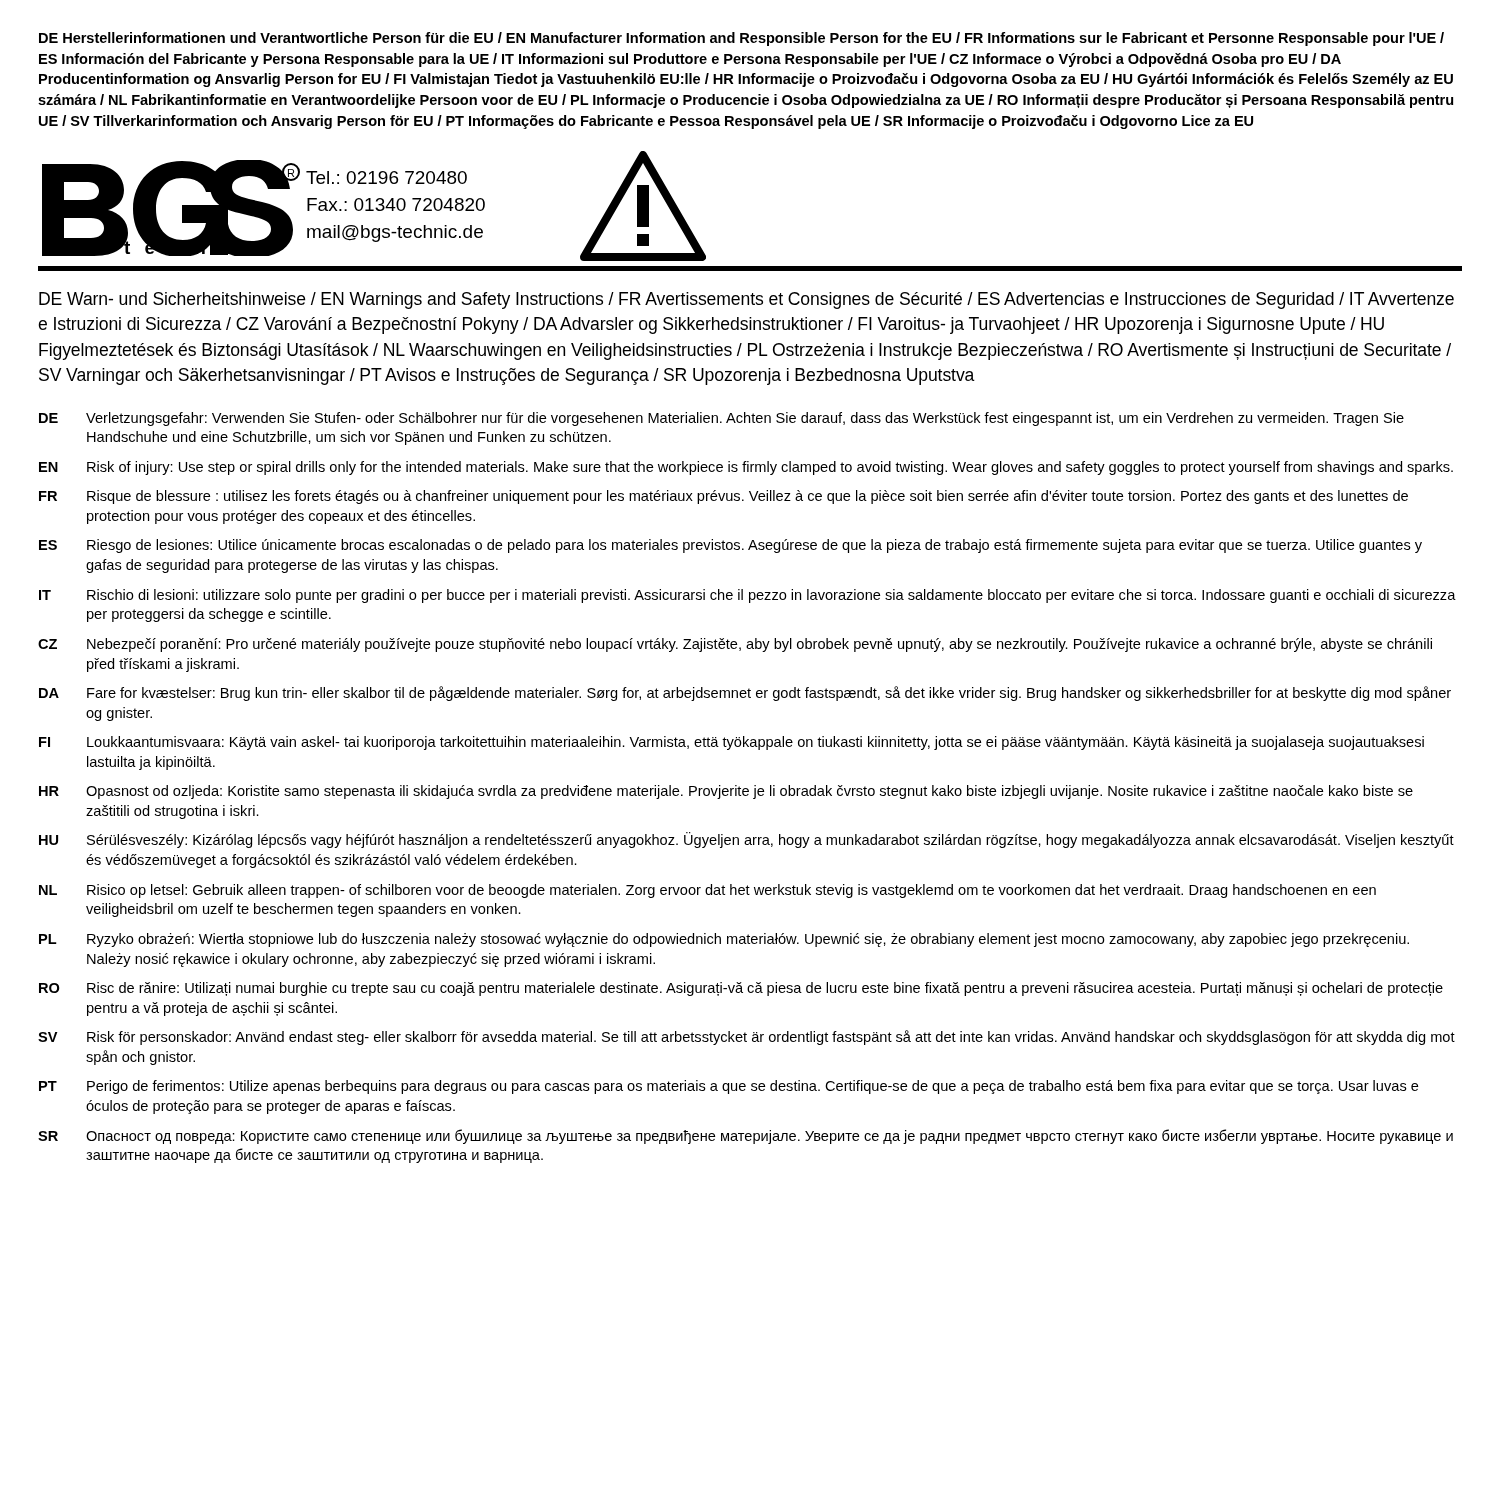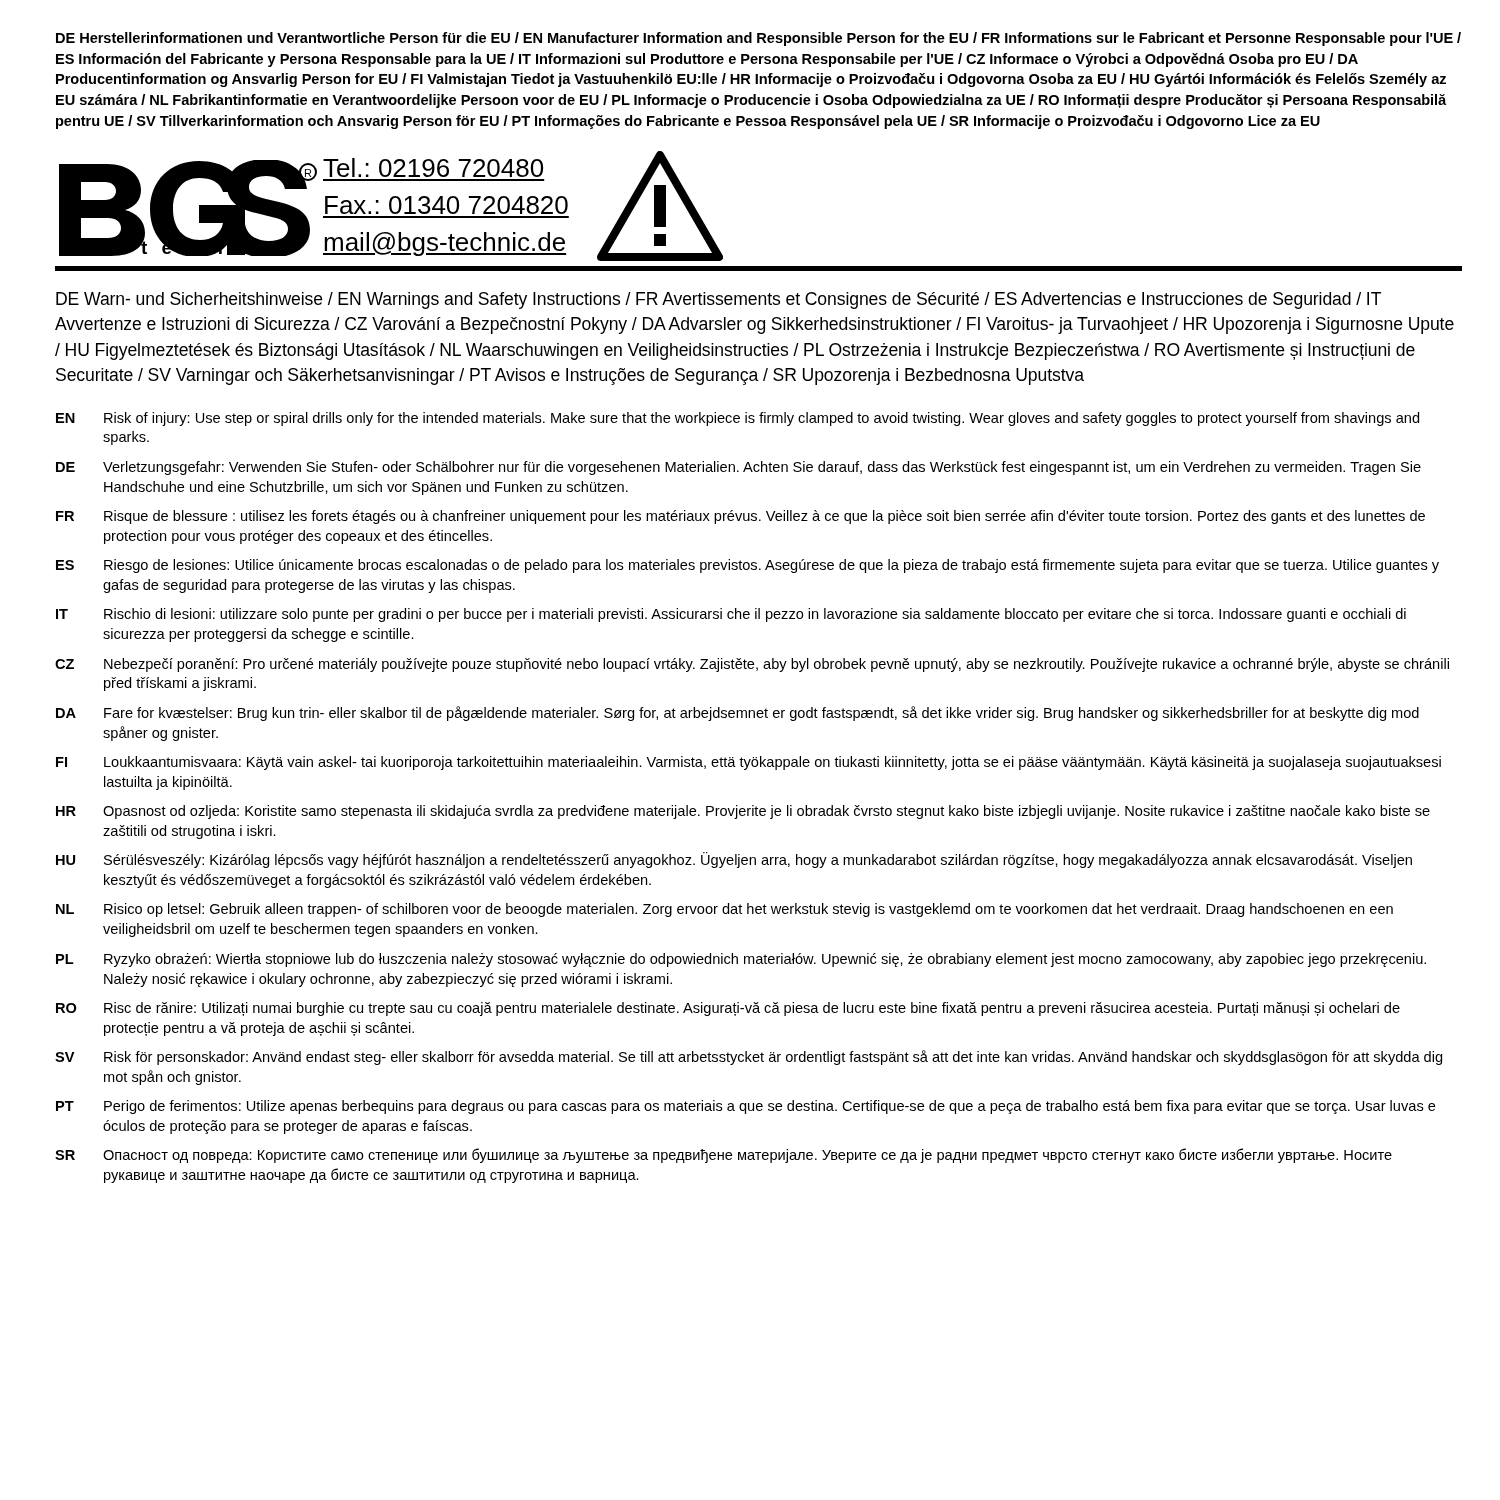--- a/index.html
+++ b/index.html
@@ -12,21 +12,21 @@
     height: 1500px;
     font-family: "Liberation Sans", sans-serif;
     color: #000000;
     -webkit-font-smoothing: antialiased;
   }
   .page {
     position: relative;
     width: 1500px;
     height: 1500px;
     box-sizing: border-box;
-    padding: 28px 38px 0 55px;
+    padding: 28px 38px 0 38px;
   }
 
   
   .top-heading {
     font-size: 14.6px;
     font-weight: bold;
     line-height: 1.42;
     letter-spacing: -0.05px;
     text-align: left;
     margin: 0 0 18px 0;
@@ -50,23 +50,22 @@
   .logo-svg { display:block; }
 
   .addr-block {
     flex: 0 0 300px;
     font-size: 19.5px;
     line-height: 1.42;
     padding-left: 6px;
   }
   .contact-block {
     flex: 0 0 270px;
-    font-size: 26px;
+    font-size: 19px;
     line-height: 1.42;
-    text-decoration: underline;
   }
   .web-block {
     flex: 1 1 auto;
     text-align: left;
     padding-left: 40px;
   }
   .web-block .web {
     font-size: 27px;
     font-weight: bold;
     letter-spacing: 0.2px;
@@ -150,30 +149,30 @@
         <rect x="57" y="83" width="12" height="12" fill="#000"></rect>
       </svg>
     </div>
   </div>
 
   <div class="section-heading">DE Warn- und Sicherheitshinweise  /  EN Warnings and Safety Instructions  /  FR Avertissements et Consignes de Sécurité  /  ES Advertencias e Instrucciones de Seguridad  /  IT Avvertenze e Istruzioni di Sicurezza  /  CZ Varování a Bezpečnostní Pokyny  /  DA Advarsler og Sikkerhedsinstruktioner  /  FI Varoitus- ja Turvaohjeet  /  HR Upozorenja i Sigurnosne Upute  /  HU Figyelmeztetések és Biztonsági Utasítások  /  NL Waarschuwingen en Veiligheidsinstructies  /  PL Ostrzeżenia i Instrukcje Bezpieczeństwa  /  RO Avertismente și Instrucțiuni de Securitate  /  SV Varningar och Säkerhetsanvisningar  /  PT Avisos e Instruções de Segurança  /  SR Upozorenja i Bezbednosna Uputstva</div>
 
   <div class="lang-list">
 
     <div class="lang-row">
+      <div class="lang-code">DE</div>
+      <div class="lang-text">Verletzungsgefahr: Verwenden Sie Stufen- oder Schälbohrer nur für die vorgesehenen Materialien. Achten Sie darauf, dass das Werkstück fest eingespannt ist, um ein Verdrehen zu vermeiden. Tragen Sie Handschuhe und eine Schutzbrille, um sich vor Spänen und Funken zu schützen.</div>
+    </div>
+
+    <div class="lang-row">
       <div class="lang-code">EN</div>
       <div class="lang-text">Risk of injury: Use step or spiral drills only for the intended materials. Make sure that the workpiece is firmly clamped to avoid twisting. Wear gloves and safety goggles to protect yourself from shavings and sparks.</div>
     </div>
 
     <div class="lang-row">
-      <div class="lang-code">DE</div>
-      <div class="lang-text">Verletzungsgefahr: Verwenden Sie Stufen- oder Schälbohrer nur für die vorgesehenen Materialien. Achten Sie darauf, dass das Werkstück fest eingespannt ist, um ein Verdrehen zu vermeiden. Tragen Sie Handschuhe und eine Schutzbrille, um sich vor Spänen und Funken zu schützen.</div>
-    </div>
-
-    <div class="lang-row">
       <div class="lang-code">FR</div>
       <div class="lang-text">Risque de blessure : utilisez les forets étagés ou à chanfreiner uniquement pour les matériaux prévus. Veillez à ce que la pièce soit bien serrée afin d'éviter toute torsion. Portez des gants et des lunettes de protection pour vous protéger des copeaux et des étincelles.</div>
     </div>
 
     <div class="lang-row">
       <div class="lang-code">ES</div>
       <div class="lang-text">Riesgo de lesiones: Utilice únicamente brocas escalonadas o de pelado para los materiales previstos. Asegúrese de que la pieza de trabajo está firmemente sujeta para evitar que se tuerza. Utilice guantes y gafas de seguridad para protegerse de las virutas y las chispas.</div>
     </div>
 
     <div class="lang-row">

